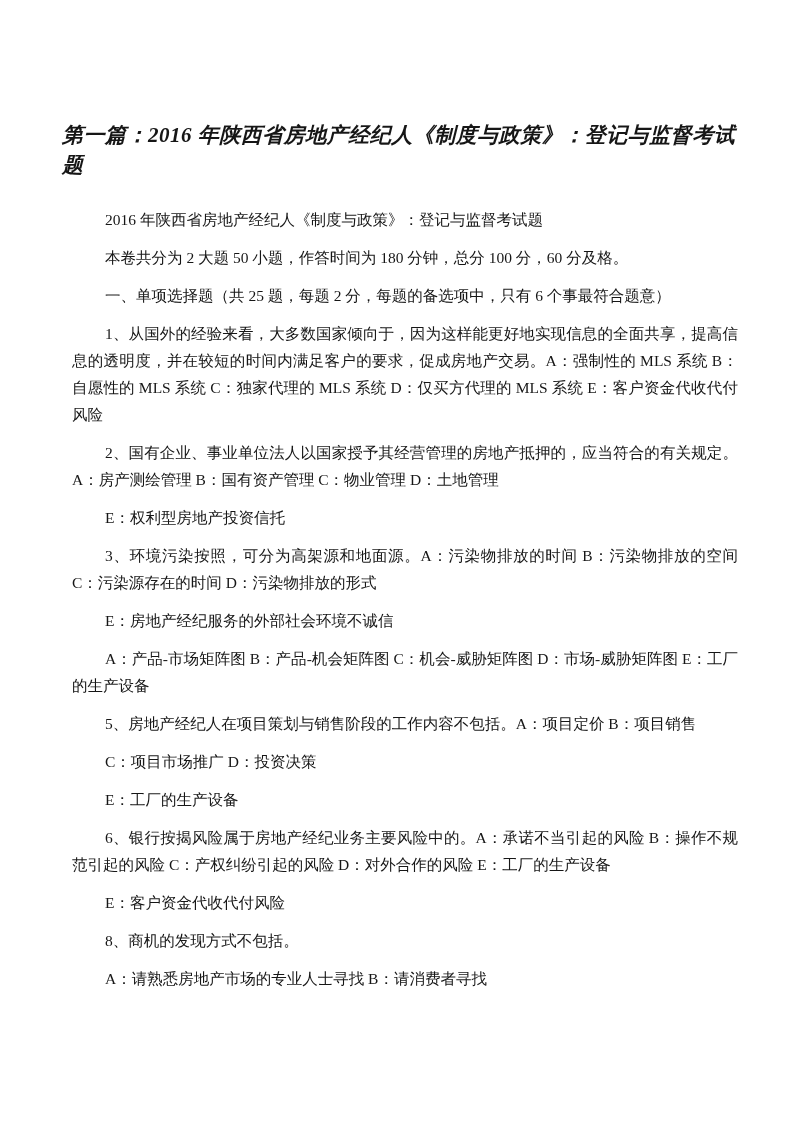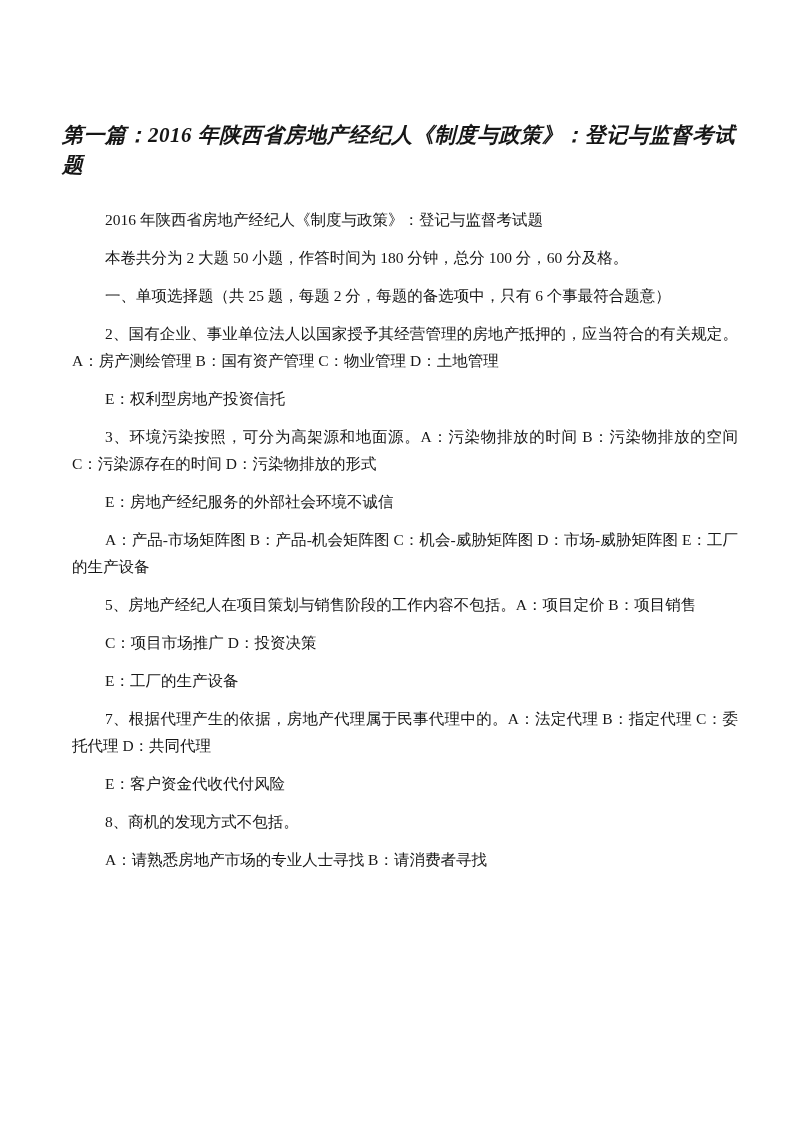--- a/index.html
+++ b/index.html
@@ -38,25 +38,26 @@
 </style>
 </head>
 <body>
 
 <div class="page">
   <h1 class="doc-title">第一篇：2016 年陕西省房地产经纪人《制度与政策》：登记与监督考试题</h1>
 
   <p class="para">2016 年陕西省房地产经纪人《制度与政策》：登记与监督考试题</p>
   <p class="para">本卷共分为 2 大题 50 小题，作答时间为 180 分钟，总分 100 分，60 分及格。</p>
   <p class="para">一、单项选择题（共 25 题，每题 2 分，每题的备选项中，只有 6 个事最符合题意）</p>
+  <p class="para">1、从国外的经验来看，大多数国家倾向于，因为这样能更好地实现信息的全面共享，提高信息的透明度，并在较短的时间内满足客户的要求，促成房地产交易。A：强制性的 MLS 系统 B：自愿性的 MLS 系统 C：独家代理的 MLS 系统 D：仅买方代理的 MLS 系统 E：客户资金代收代付风险</p>
   <p class="para">2、国有企业、事业单位法人以国家授予其经营管理的房地产抵押的，应当符合的有关规定。A：房产测绘管理 B：国有资产管理 C：物业管理 D：土地管理</p>
   <p class="para">E：权利型房地产投资信托</p>
   <p class="para">3、环境污染按照，可分为高架源和地面源。A：污染物排放的时间 B：污染物排放的空间 C：污染源存在的时间 D：污染物排放的形式</p>
   <p class="para">E：房地产经纪服务的外部社会环境不诚信</p>
   <p class="para">A：产品-市场矩阵图 B：产品-机会矩阵图 C：机会-威胁矩阵图 D：市场-威胁矩阵图 E：工厂的生产设备</p>
   <p class="para">5、房地产经纪人在项目策划与销售阶段的工作内容不包括。A：项目定价 B：项目销售</p>
   <p class="para">C：项目市场推广 D：投资决策</p>
   <p class="para">E：工厂的生产设备</p>
-  <p class="para">7、根据代理产生的依据，房地产代理属于民事代理中的。A：法定代理 B：指定代理 C：委托代理 D：共同代理</p>
+  <p class="para">6、银行按揭风险属于房地产经纪业务主要风险中的。A：承诺不当引起的风险 B：操作不规范引起的风险 C：产权纠纷引起的风险 D：对外合作的风险 E：工厂的生产设备</p>
   <p class="para">E：客户资金代收代付风险</p>
   <p class="para">8、商机的发现方式不包括。</p>
   <p class="para">A：请熟悉房地产市场的专业人士寻找 B：请消费者寻找</p>
 </div>
 
 </body></html>

